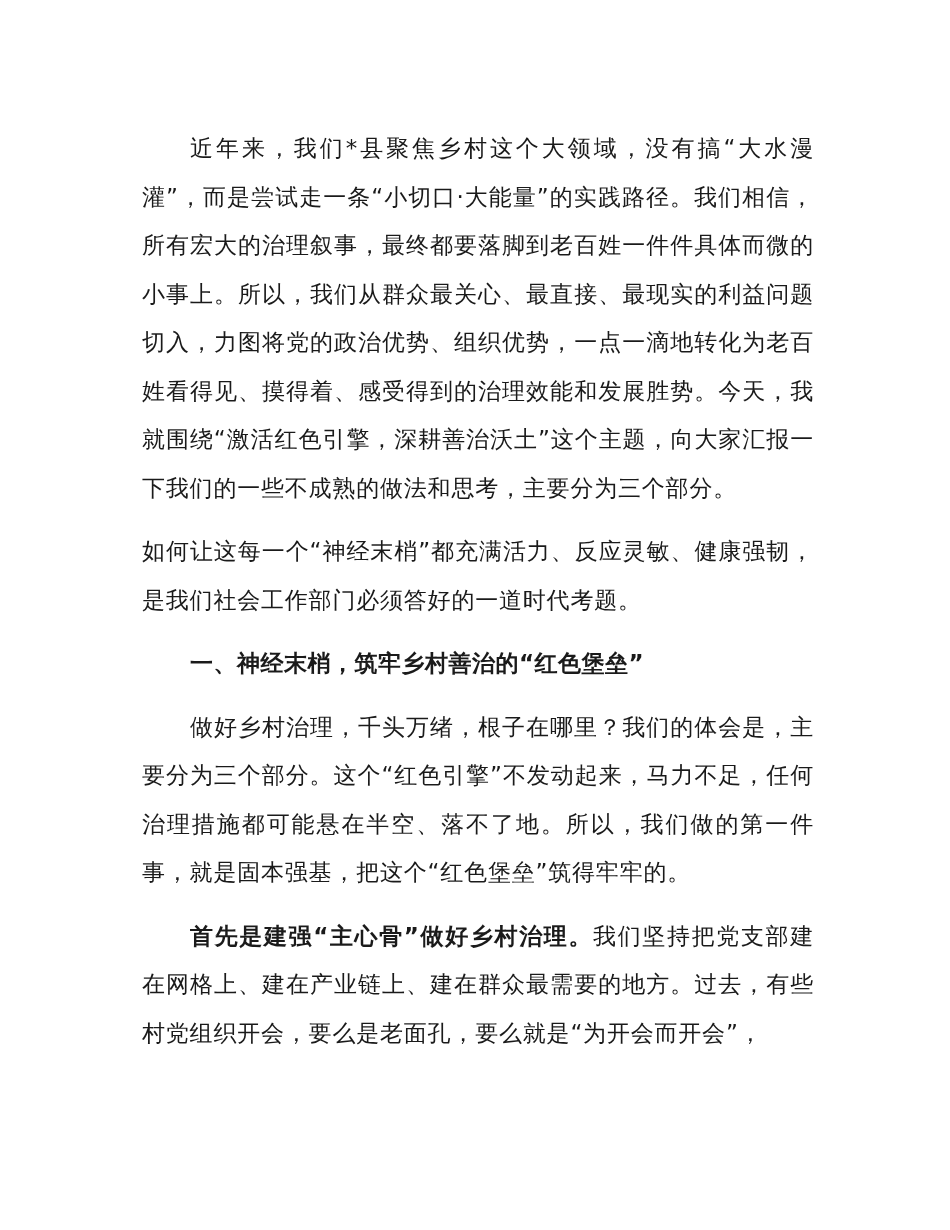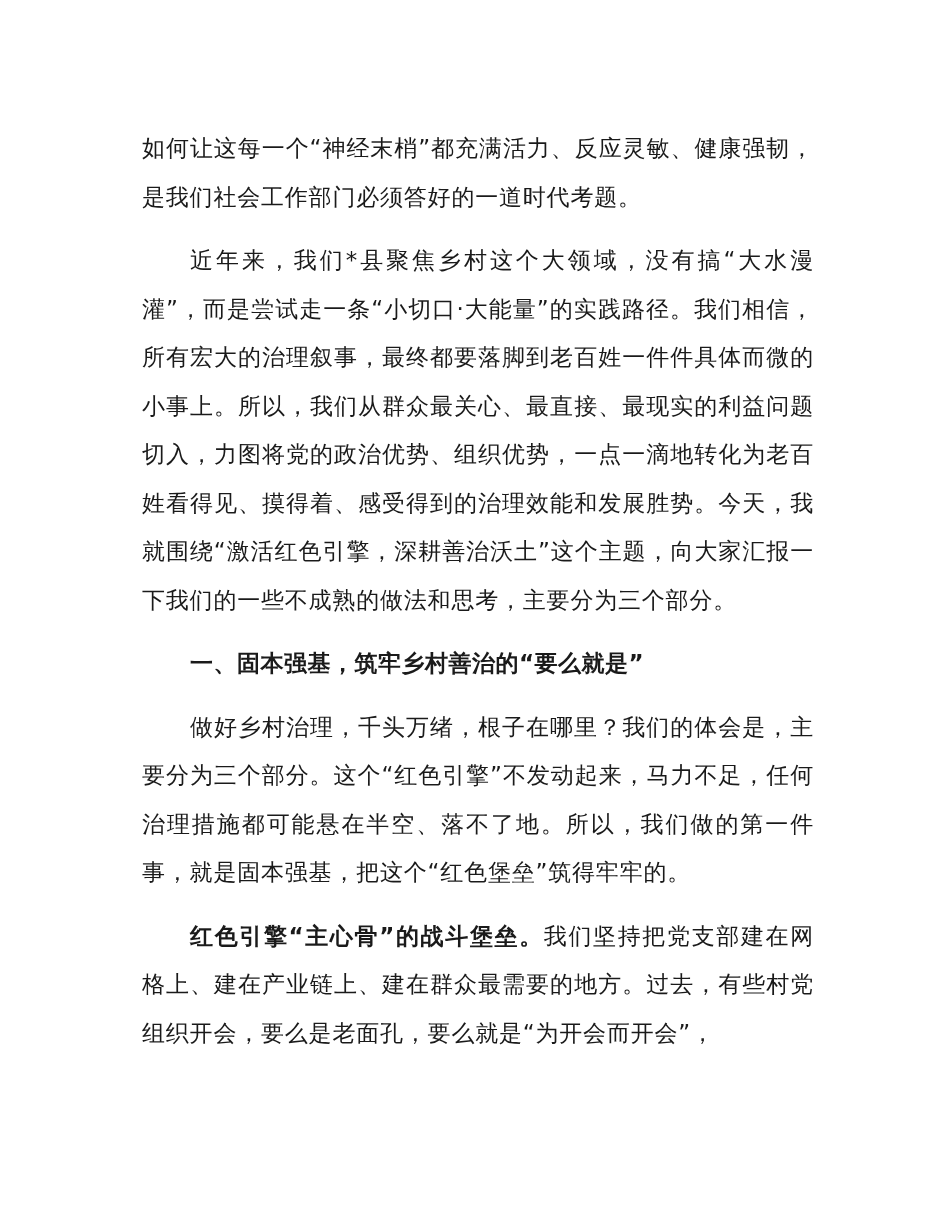--- a/index.html
+++ b/index.html
@@ -49,23 +49,23 @@
     }
     .lead-bold {
       font-weight: bold;
     }
   </style>
 </head>
 <body>
 
 <div class="page">
 
+  <p class="para indent">近年来，我们*县聚焦乡村这个大领域，没有搞“大水漫灌”，而是尝试走一条“小切口·大能量”的实践路径。我们相信，所有宏大的治理叙事，最终都要落脚到老百姓一件件具体而微的小事上。所以，我们从群众最关心、最直接、最现实的利益问题切入，力图将党的政治优势、组织优势，一点一滴地转化为老百姓看得见、摸得着、感受得到的治理效能和发展胜势。今天，我就围绕“激活红色引擎，深耕善治沃土”这个主题，向大家汇报一下我们的一些不成熟的做法和思考，主要分为三个部分。</p>
+
   <p class="para">如何让这每一个“神经末梢”都充满活力、反应灵敏、健康强韧，是我们社会工作部门必须答好的一道时代考题。</p>
 
-  <p class="para indent">近年来，我们*县聚焦乡村这个大领域，没有搞“大水漫灌”，而是尝试走一条“小切口·大能量”的实践路径。我们相信，所有宏大的治理叙事，最终都要落脚到老百姓一件件具体而微的小事上。所以，我们从群众最关心、最直接、最现实的利益问题切入，力图将党的政治优势、组织优势，一点一滴地转化为老百姓看得见、摸得着、感受得到的治理效能和发展胜势。今天，我就围绕“激活红色引擎，深耕善治沃土”这个主题，向大家汇报一下我们的一些不成熟的做法和思考，主要分为三个部分。</p>
-
-  <h2 class="heading">一、固本强基，筑牢乡村善治的“要么就是”</h2>
+  <h2 class="heading">一、神经末梢，筑牢乡村善治的“红色堡垒”</h2>
 
   <p class="para indent">做好乡村治理，千头万绪，根子在哪里？我们的体会是，主要分为三个部分。这个“红色引擎”不发动起来，马力不足，任何治理措施都可能悬在半空、落不了地。所以，我们做的第一件事，就是固本强基，把这个“红色堡垒”筑得牢牢的。</p>
 
-  <p class="para indent"><span class="lead-bold">红色引擎“主心骨”的战斗堡垒。</span><span>我们坚持把党支部建在网格上、建在产业链上、建在群众最需要的地方。过去，有些村党组织开会，要么是老面孔，要么就是“为开会而开会”，</span></p>
+  <p class="para indent"><span class="lead-bold">首先是建强“主心骨”做好乡村治理。</span><span>我们坚持把党支部建在网格上、建在产业链上、建在群众最需要的地方。过去，有些村党组织开会，要么是老面孔，要么就是“为开会而开会”，</span></p>
 
 </div>
 
 </body></html>

